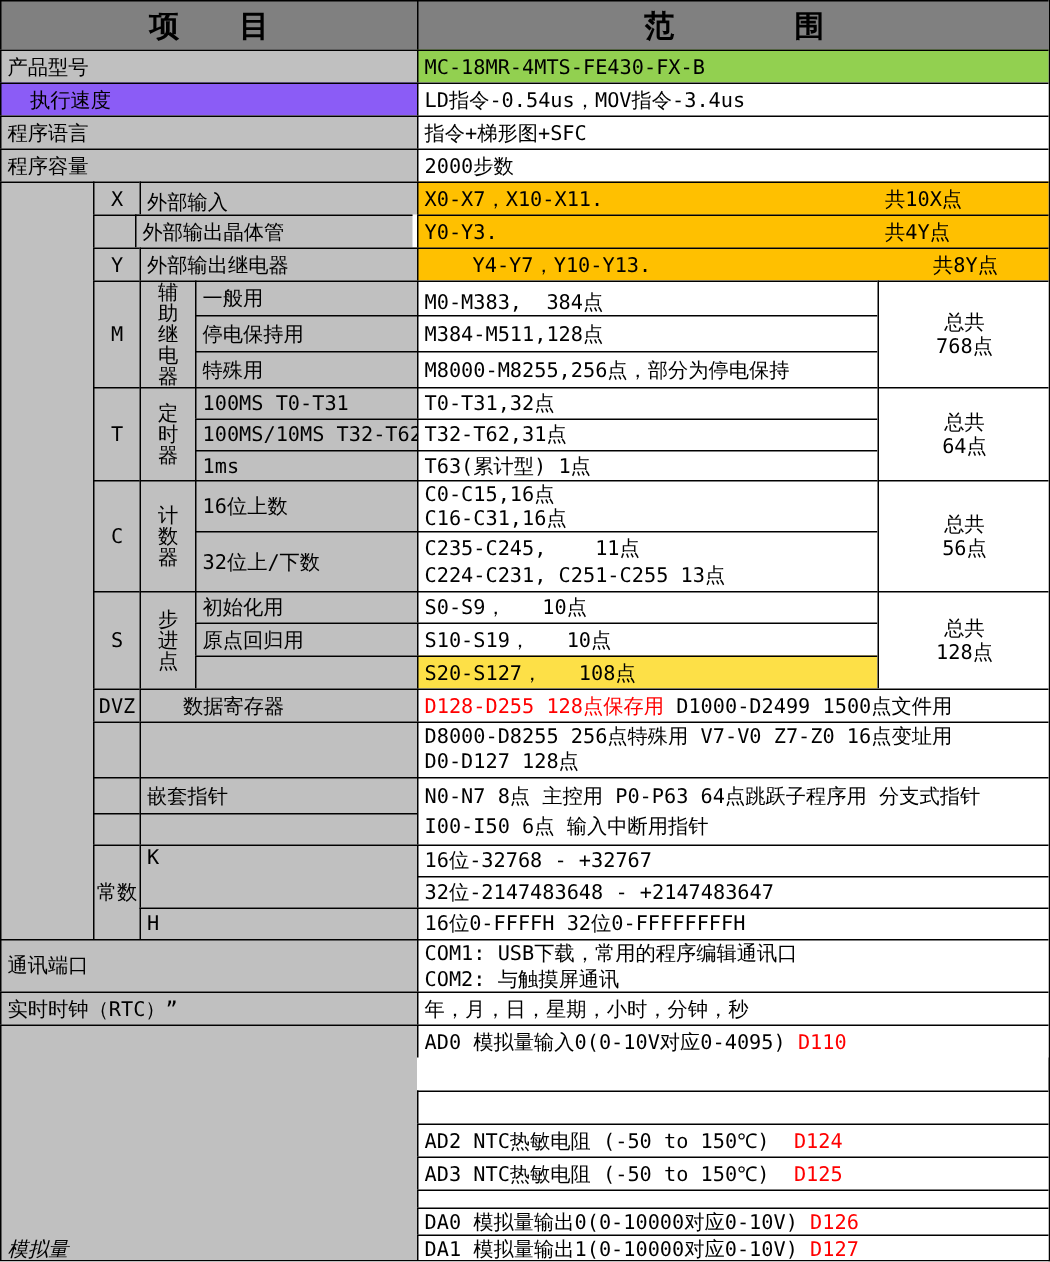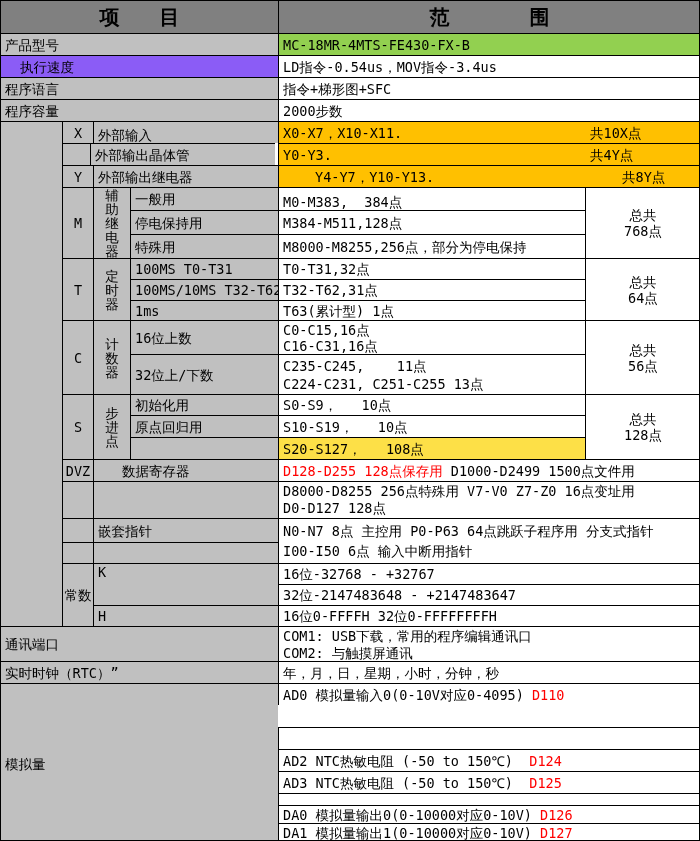--- a/index.html
+++ b/index.html
@@ -23,21 +23,21 @@
     flex-direction:column;
     justify-content:center;
     overflow:hidden;
     font-size:13.5px;
     line-height:16px;
     padding-left:4px;
     background:#fff;
   }
   .cell.ac{align-items:center;padding-left:0;text-align:center;}
   .cell.vt{justify-content:flex-start;}
-  .cell.vb{justify-content:center;padding-top:3px;}
+  .cell.vb{justify-content:flex-end;padding-top:3px;font-style:italic;}
   .ln{white-space:pre;position:relative;width:100%;min-height:1em;}
   .ln .red{color:#FF0000;}
   .ln .abs{position:absolute;top:0;}
   .hd{
     position:absolute;
     box-sizing:border-box;
     border-top:1px solid #000;
     border-left:1px solid #000;
     background:#808080;
     display:flex;align-items:center;justify-content:center;

